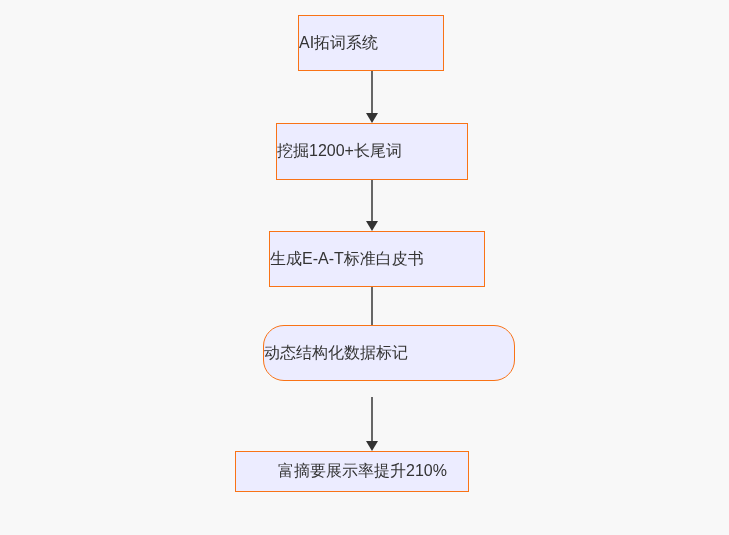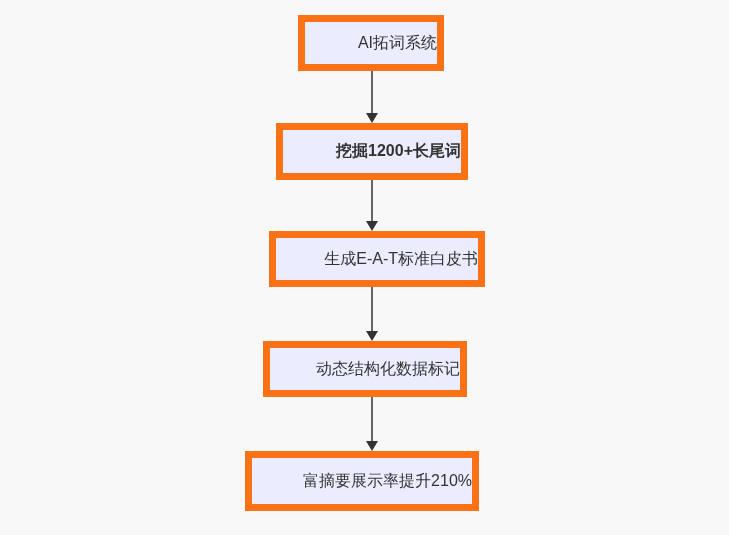--- a/index.html
+++ b/index.html
@@ -12,34 +12,34 @@
     position: relative;
     width: 729px;
     height: 535px;
     background: #f8f8f8;
     overflow: hidden;
   }
   .node {
     position: absolute;
     box-sizing: border-box;
     background: #ECECFF;
-    border: 7px solid #f97316;
+    border: 1px solid #f97316;
     color: #333333;
     font-size: 16px;
     display: flex;
     align-items: center;
-    justify-content: flex-end;
+    justify-content: flex-start;
     text-align: center;
     white-space: nowrap;
   }
   .n1 { left: 298px; top: 15px;  width: 146px; height: 56px; }
-  .n2 { left: 276px; top: 123px; width: 192px; height: 57px; font-weight: bold; }
+  .n2 { left: 276px; top: 123px; width: 192px; height: 57px; }
   .n3 { left: 261px; top: 231px; width: 216px; height: 56px; margin-left: 8px; }
-  .n4 { left: 263px; top: 341px; width: 204px; height: 56px; }
-  .n5 { left: 245px; top: 451px; width: 234px; height: 60px; }
+  .n4 { left: 263px; top: 325px; width: 252px; height: 56px; border-radius: 21px; }
+  .n5 { left: 235px; top: 451px; width: 234px; height: 41px; padding-left: 42px; }
 
   .edge { position: absolute; width: 14px; margin-left: -7px; left: 372px; }
   .edge-line {
     position: absolute;
     left: 6px;
     top: 0;
     width: 2px;
     background: #666666;
   }
   .edge-head {

